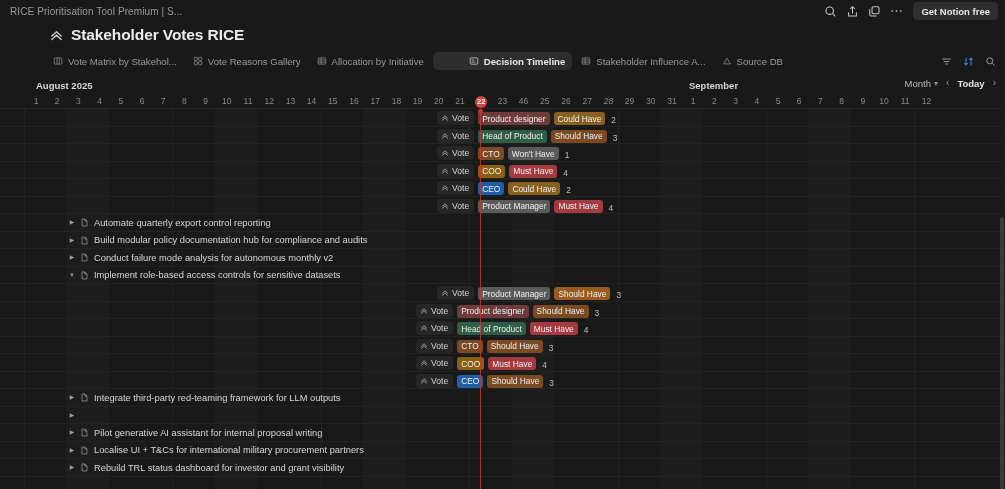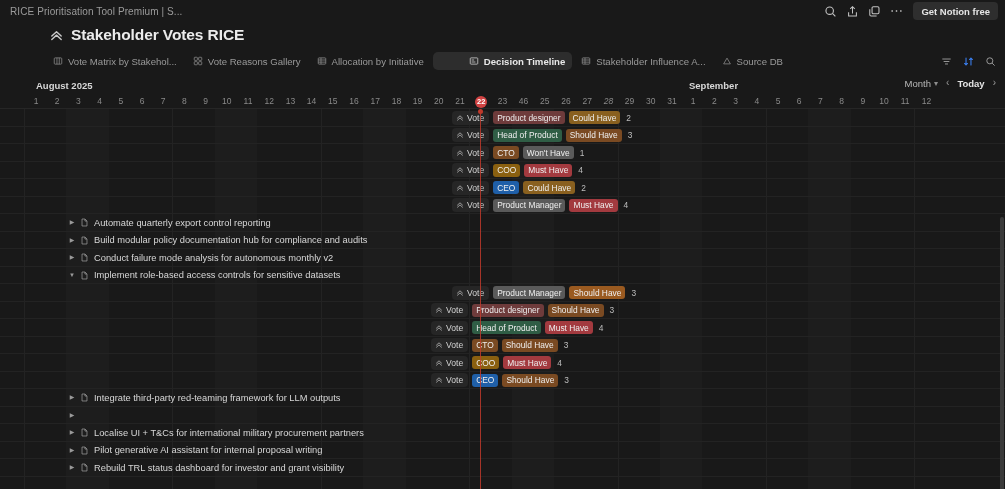--- a/index.html
+++ b/index.html
@@ -181,24 +181,23 @@
   .row-title .txt { padding-left: 0; }
   .row-title-inner {
     display: flex; align-items: center; gap: 5px;
     padding-left: 12px;
   }
 
   
   .vote-item {
     position: absolute; top: 1px;
     height: 15px;
-    display: flex; align-items: center; gap: 4px;
+    display: flex; align-items: flex-end; gap: 4px;
     white-space: nowrap;
     z-index: 4;
-    margin-left: 15px;
   }
   .vote-btn {
     display: flex; align-items: center; gap: 3px;
     background: #262626;
     border-radius: 4px;
     padding: 2px 5px 2px 4px;
     height: 14px;
   }
   .vote-btn .ch { width: 8px; height: 8px; color: #b8b8b8; }
   .vote-btn .ch svg { width: 8px; height: 8px; display:block; }
@@ -692,35 +691,35 @@
         <div class="row group">
           <span class="caret">▶</span>
           <div class="row-title">
             <div class="row-title-inner">
               <span class="doc">
                 <svg viewBox="0 0 16 16" fill="none" stroke="currentColor" stroke-width="1.3">
                   <path d="M3.6 1.8h5.2L12.4 5.4v8.8H3.6z"></path>
                   <path d="M8.8 1.8v3.6h3.6"></path>
                 </svg>
               </span>
-              <span class="txt">Localise UI + T&amp;Cs for international military procurement partners</span>
+              <span class="txt">Pilot generative AI assistant for internal proposal writing</span>
             </div>
           </div>
         </div>
         <div class="row group">
           <span class="caret">▶</span>
           <div class="row-title">
             <div class="row-title-inner">
               <span class="doc">
                 <svg viewBox="0 0 16 16" fill="none" stroke="currentColor" stroke-width="1.3">
                   <path d="M3.6 1.8h5.2L12.4 5.4v8.8H3.6z"></path>
                   <path d="M8.8 1.8v3.6h3.6"></path>
                 </svg>
               </span>
-              <span class="txt">Pilot generative AI assistant for internal proposal writing</span>
+              <span class="txt">Localise UI + T&amp;Cs for international military procurement partners</span>
             </div>
           </div>
         </div>
         <div class="row group">
           <span class="caret">▶</span>
           <div class="row-title">
             <div class="row-title-inner">
               <span class="doc">
                 <svg viewBox="0 0 16 16" fill="none" stroke="currentColor" stroke-width="1.3">
                   <path d="M3.6 1.8h5.2L12.4 5.4v8.8H3.6z"></path>

